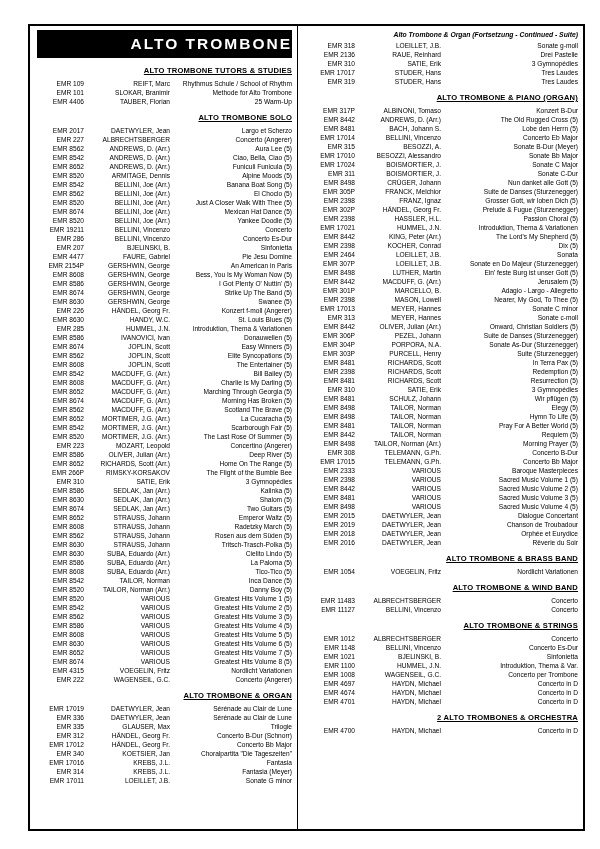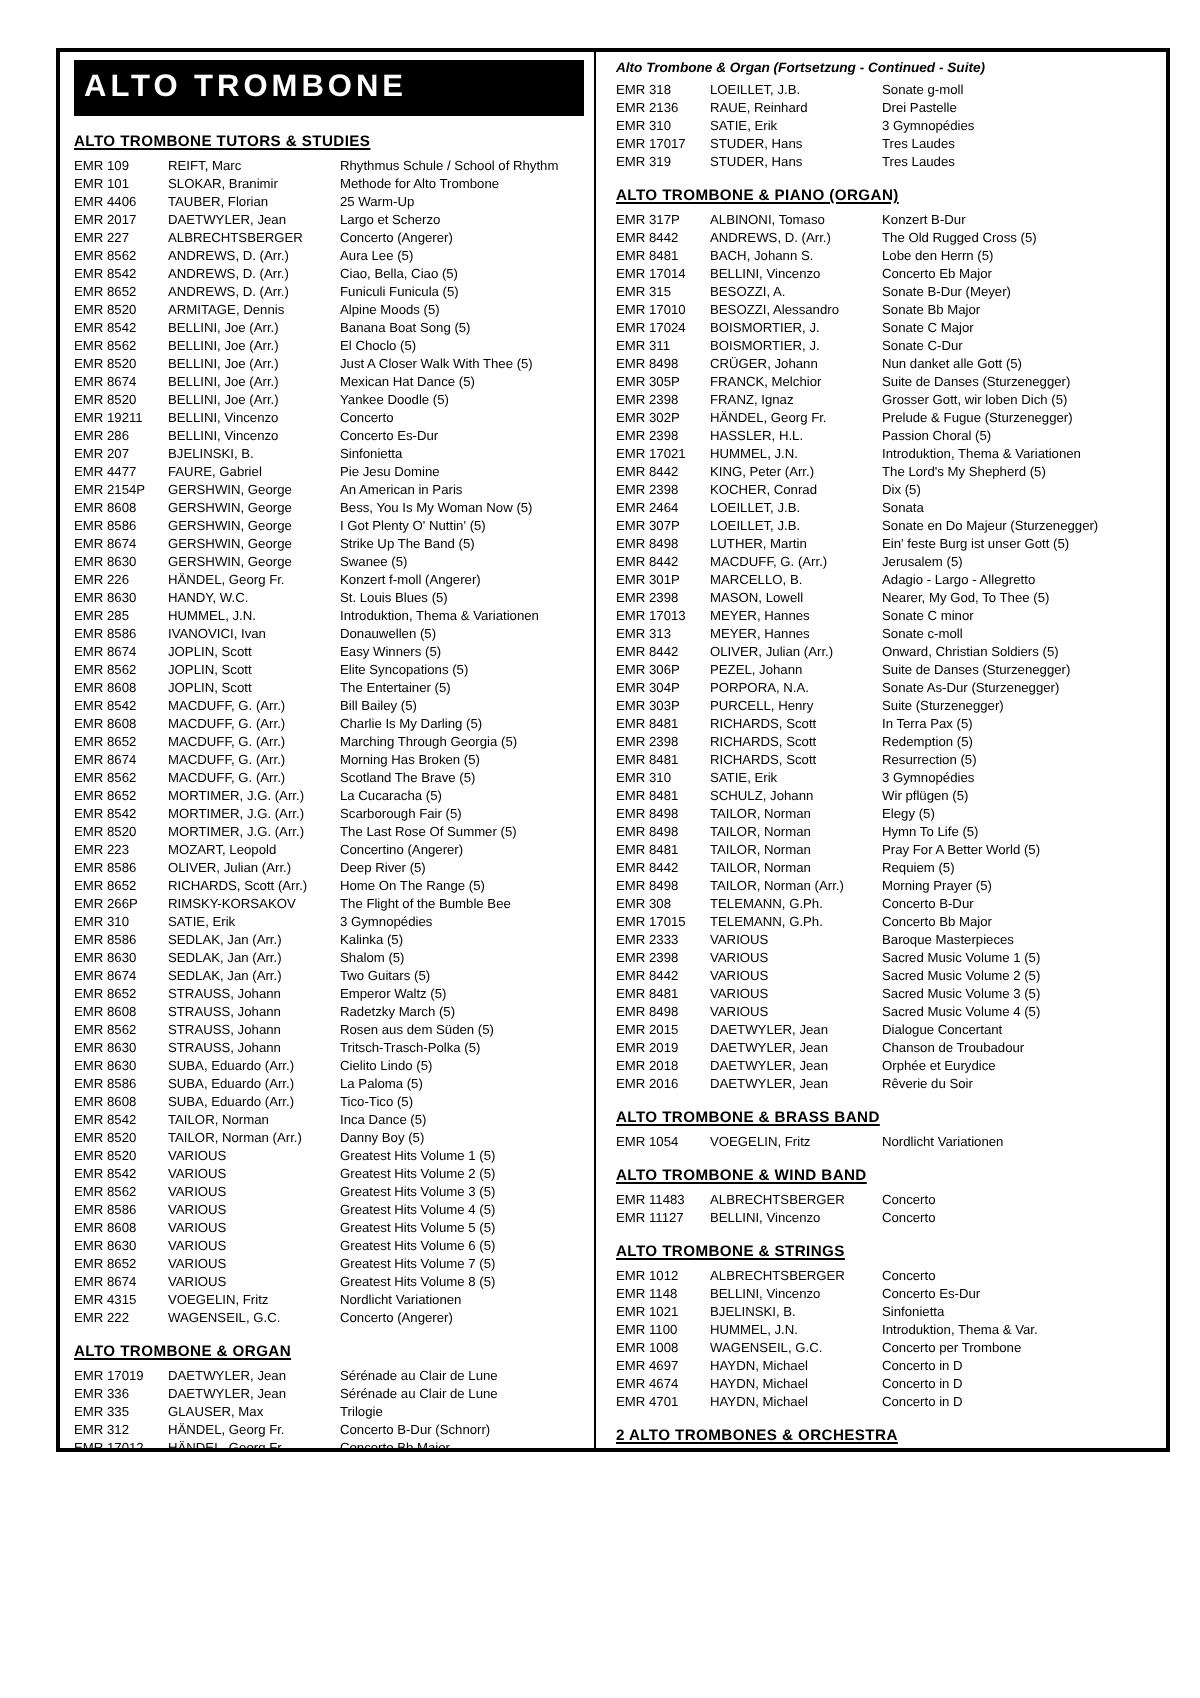--- a/index.html
+++ b/index.html
@@ -1,22 +1,22 @@
 <!DOCTYPE html>
 <html><head>
 <meta charset="utf-8">
 <style>
   html, body { margin:0; padding:0; background:#ffffff; }
   .page {
     position:relative; width:600px; height:849px; background:#ffffff;
     font-family:"Liberation Sans", sans-serif; color:#000; overflow:hidden;
   }
   .frame {
-    position:absolute; left:28px; top:24px; width:557px; height:702px;
-    border:2px solid #000; box-sizing:border-box; display:flex; background:#fff;
+    position:absolute; left:28px; top:24px; width:557px; height:807px;
+    border:2px solid #000; box-sizing:border-box; display:flex; background:#fff;text-align:right;
   }
   .col { box-sizing:border-box; overflow:hidden; }
   .col-left  { width:268px; border-right:1.5px solid #000; padding:3px 5px 0 7px; }
   .col-right { flex:1; padding:4px 5px 0 10px; }
   .title-bar {
     background:#000; color:#fff; font-weight:bold; font-size:15.5px;
     letter-spacing:2px; padding:5px 0 5px 5px; margin:1px 0 8px 0;
     white-space:nowrap;
   }
   .section-heading {
@@ -52,20 +52,21 @@
         <div class="row">
           <span class="cell">EMR 101</span>
           <span class="cell">SLOKAR, Branimir</span>
           <span class="cell">Methode for Alto Trombone</span>
         </div>
         <div class="row">
           <span class="cell">EMR 4406</span>
           <span class="cell">TAUBER, Florian</span>
           <span class="cell">25 Warm-Up</span>
         </div>
+        <div class="section-heading">ALTO TROMBONE SOLO</div>
         <div class="row">
           <span class="cell">EMR 2017</span>
           <span class="cell">DAETWYLER, Jean</span>
           <span class="cell">Largo et Scherzo</span>
         </div>
         <div class="row">
           <span class="cell">EMR 227</span>
           <span class="cell">ALBRECHTSBERGER</span>
           <span class="cell">Concerto (Angerer)</span>
         </div>

